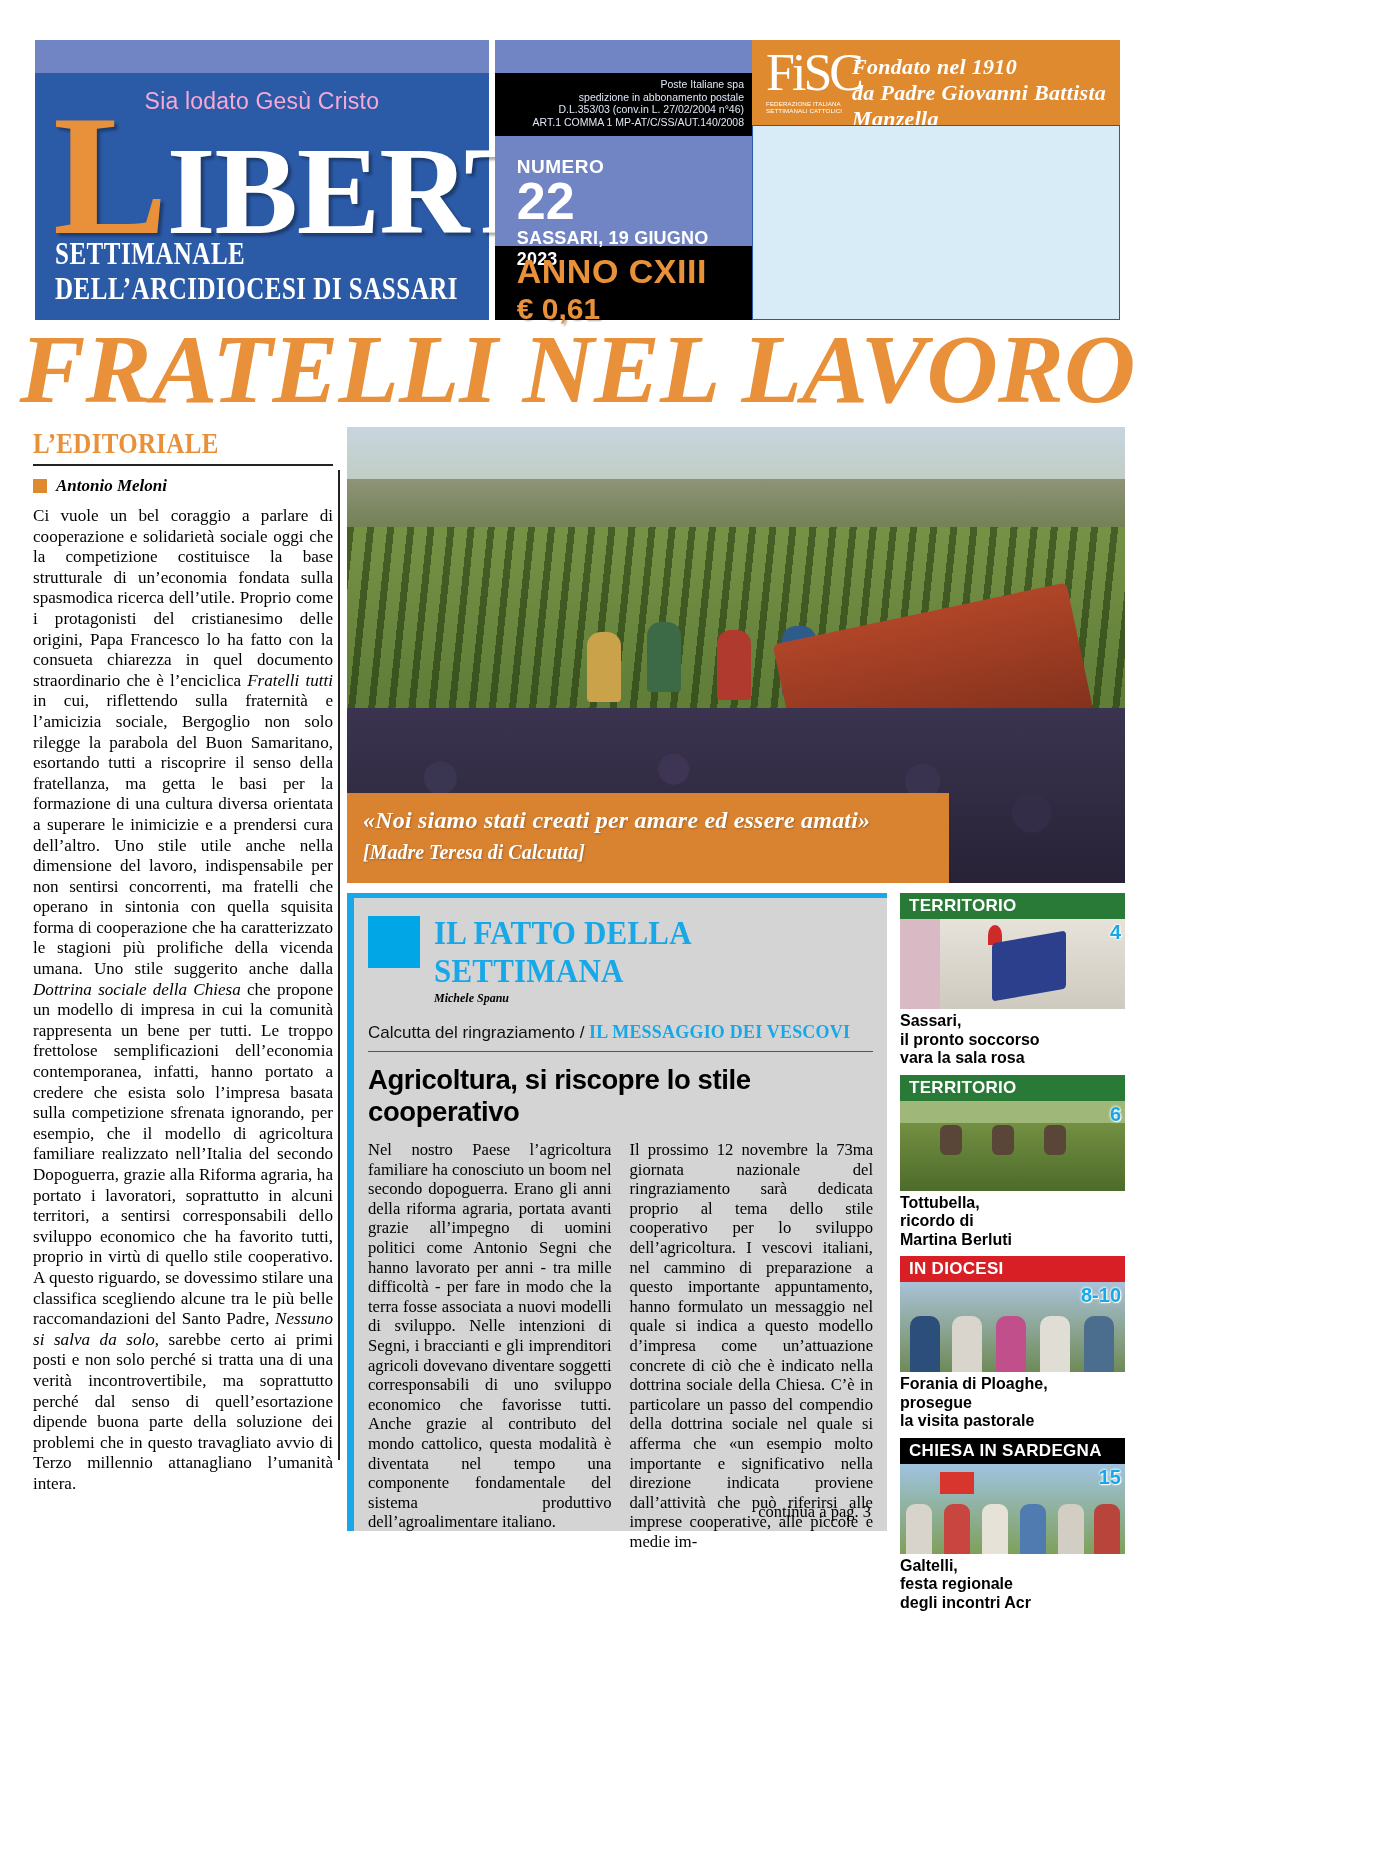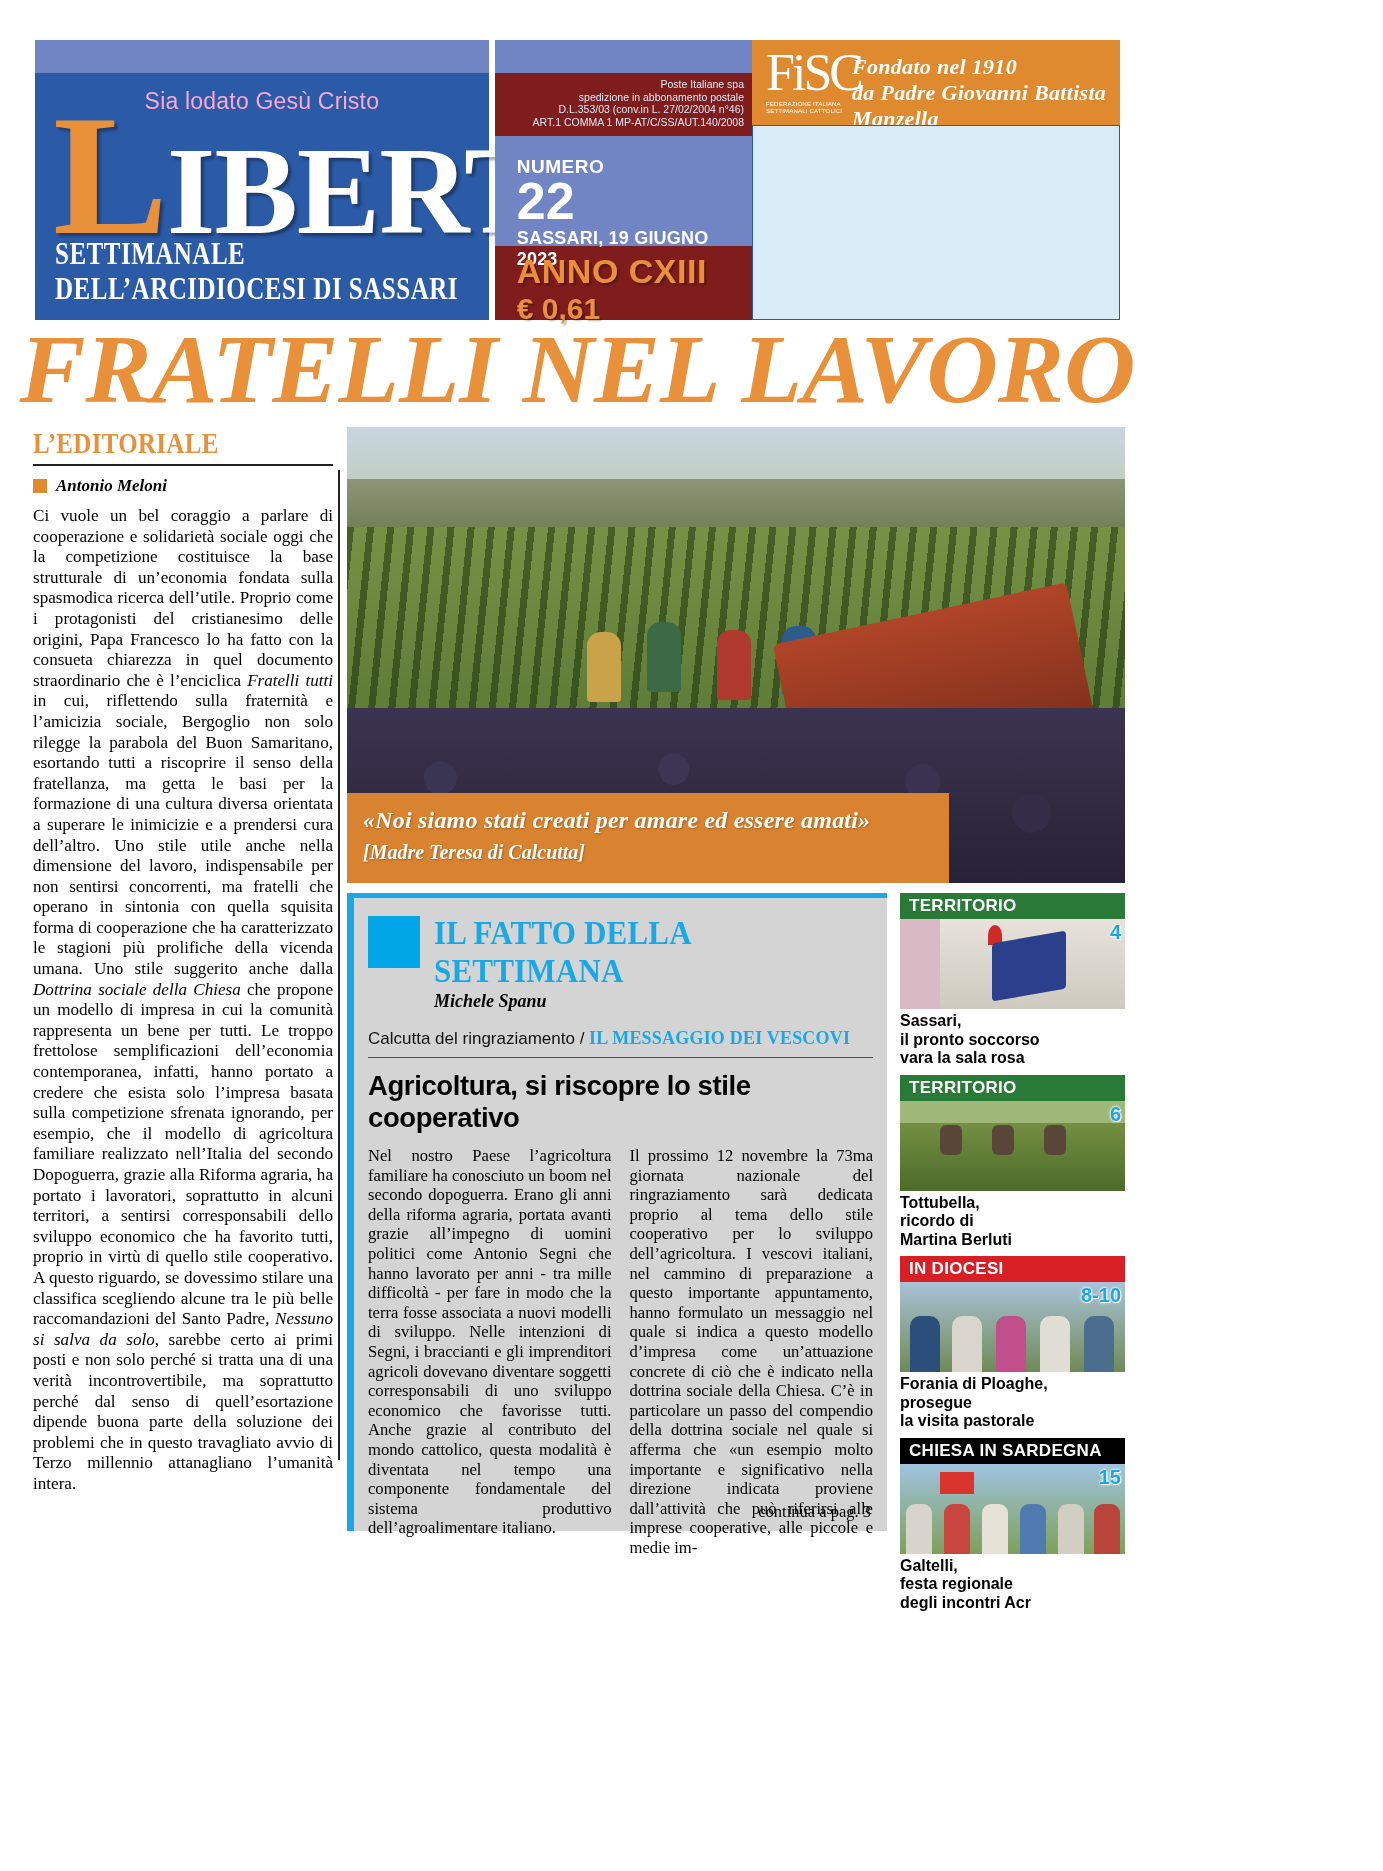--- a/index.html
+++ b/index.html
@@ -30,21 +30,21 @@
   }
   .mh-title .drop { color: #e8903a; font-size: 172px; }
   .mh-sub {
     position: absolute; left: 20px; bottom: 14px; color:#fff;
     font-family: "Liberation Serif", serif; font-weight: bold;
     font-size: 25px; letter-spacing: .5px;
     transform: scaleY(1.25); transform-origin: left bottom;
   }
   .mh-divider { width: 6px; background:#ffffff; }
 
-  .mh-mid { width: 258px; background: #7f1d1d; position: relative; }
+  .mh-mid { width: 258px; background: #000000; position: relative; }
   .mh-mid .topband { position:absolute; left:0; top:0; width:100%; height:33px; background:#7185c4; }
   .mh-post {
     position: absolute; right: 8px; top: 38px; width: 240px;
     text-align: right; color: #dfe7f7; font-size: 10.5px; line-height: 12.5px;
     font-family: "Liberation Sans", sans-serif;
   }
   .mh-numbox {
     position: absolute; left: 0; top: 96px; width: 100%; height: 110px;
     background: #7185c4; color: #ffffff;
     font-family: "Liberation Sans", sans-serif;
@@ -154,21 +154,21 @@
     background: #d4d4d4; border-left: 7px solid #18a8e8; border-top: 5px solid #18a8e8;
     padding: 16px 14px 10px 14px;
   }
   .fatto-head { display:flex; align-items:flex-start; gap: 14px; }
   .fatto-sq { width: 52px; height: 52px; background:#00a6e6; flex:0 0 auto; margin-top:2px; }
   .fatto-title {
     color: #18a8e8; font-family:"Liberation Serif", serif; font-weight:bold;
     font-size: 31px; letter-spacing: .2px; line-height: 34px;
     transform: scaleY(1.12); transform-origin: left top; display:inline-block;
   }
-  .fatto-author { font-style: italic; font-weight:bold; font-size: 18px; margin-top: 9px; }
+  .fatto-author { font-style: italic; font-weight:bold; font-size: 12px; margin-top: 9px; }
   .fatto-kicker {
     font-family: "Liberation Sans", sans-serif; font-size: 17px; margin-top: 16px;
     color: #111;
   }
   .fatto-kicker b { color: #18a8e8; font-family:"Liberation Serif",serif; font-size:18px; letter-spacing:.2px;}
   .fatto-rule { border-bottom: 1.5px solid #555; margin-top: 8px; }
   .fatto-headline {
     font-family: "Liberation Sans", sans-serif; font-weight: bold;
     font-size: 27.5px; line-height: 32px; margin-top: 12px; letter-spacing: -.4px;
   }

